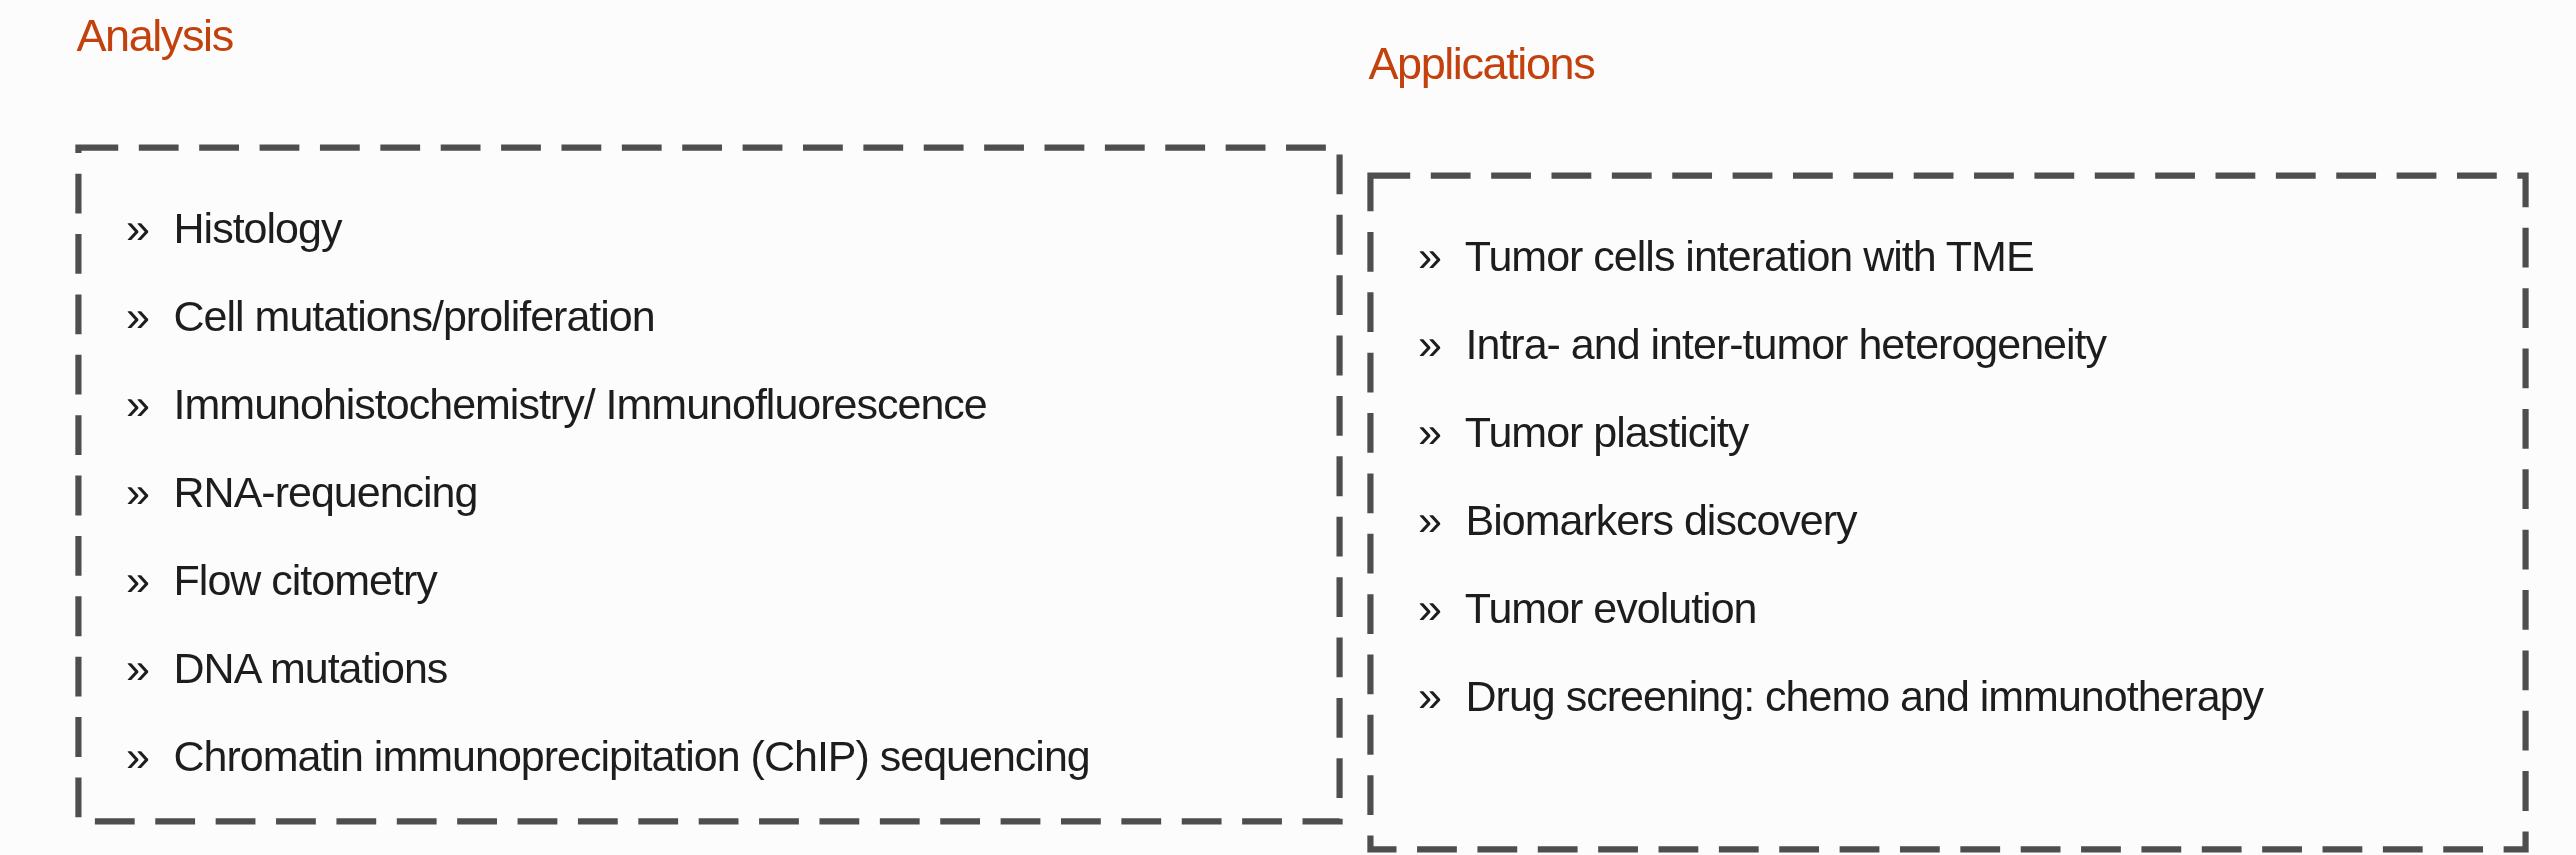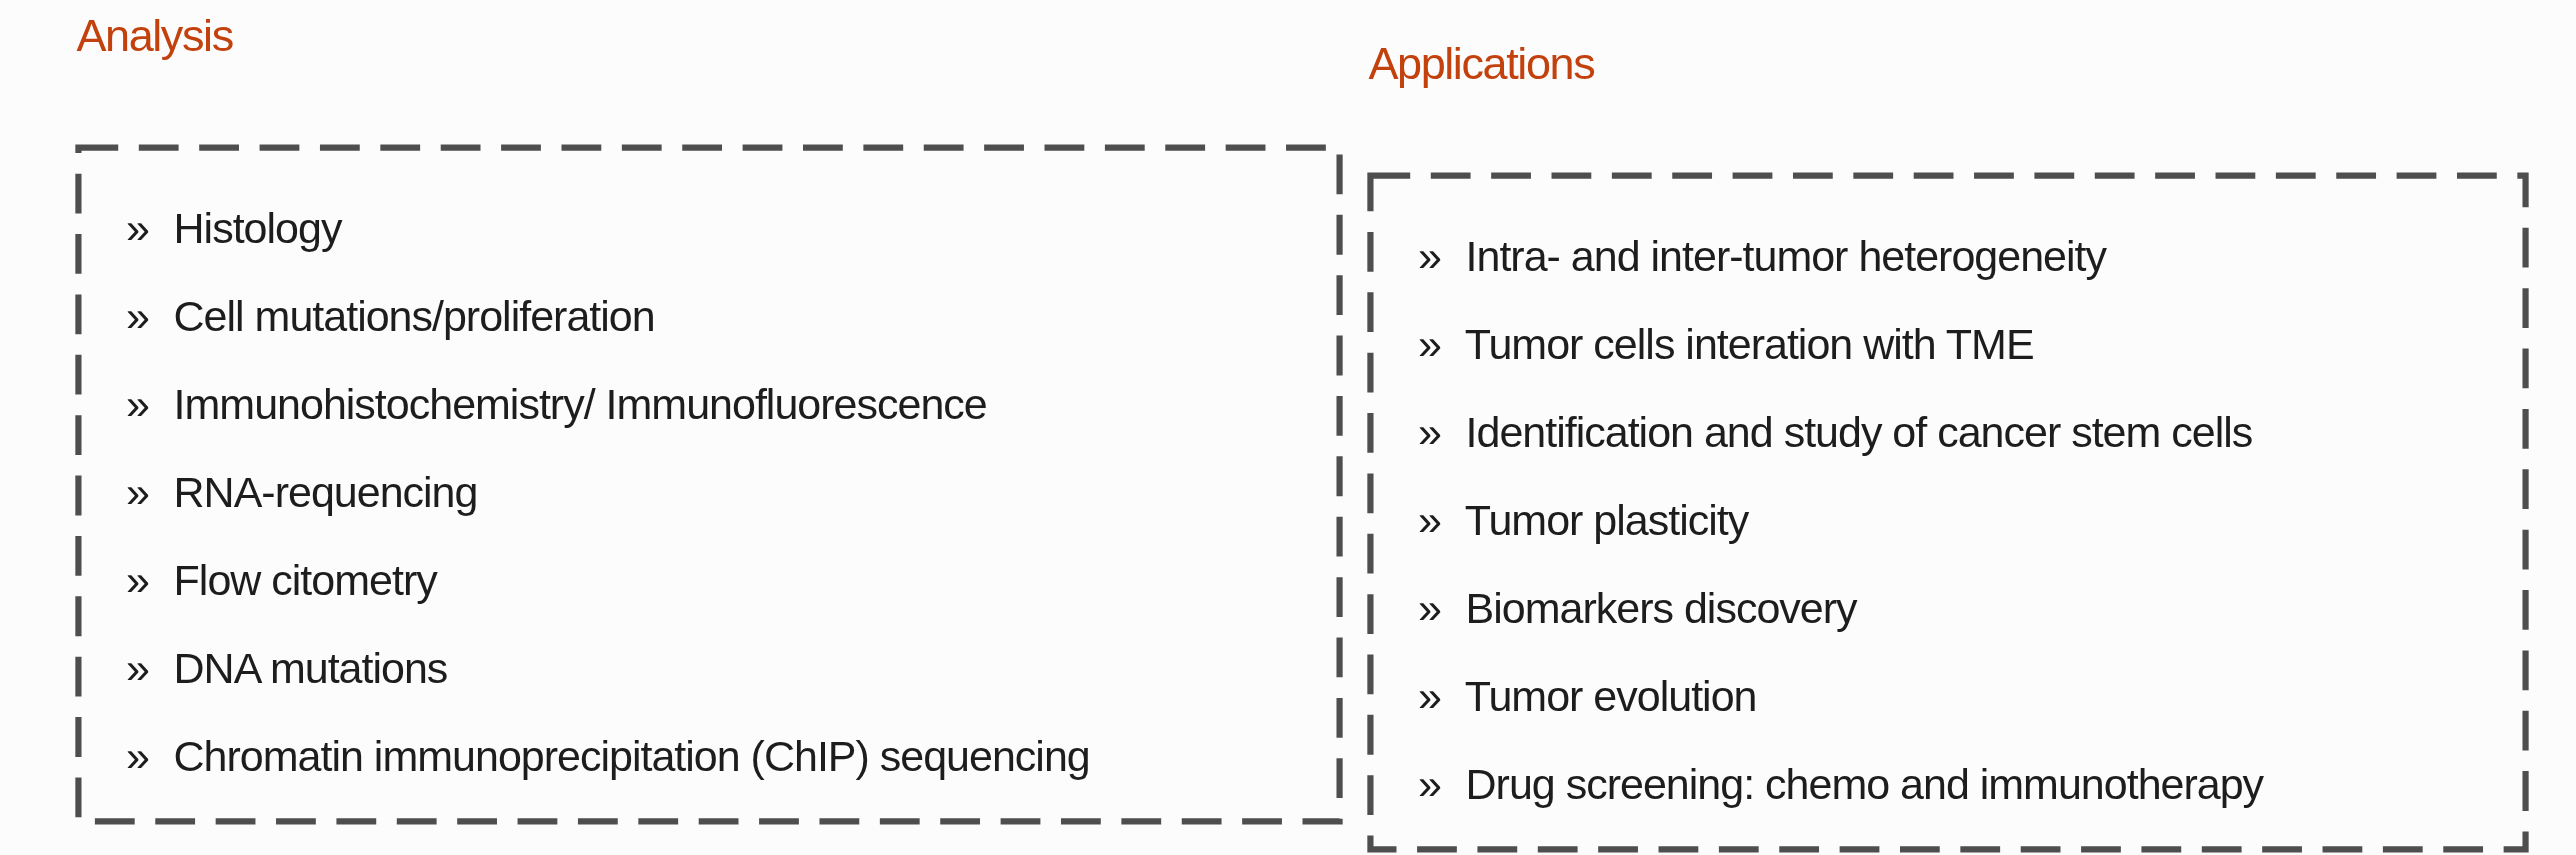--- a/index.html
+++ b/index.html
@@ -121,29 +121,25 @@
 
   <div class="panel panel-applications">
     <h1 class="panel-title">Applications</h1>
     <div class="panel-box">
       <svg class="dash-border" width="1162" height="681" aria-hidden="true" viewBox="0 0 1694 992">
         <rect x="5" y="5" width="1684" height="982" fill="none" stroke="#4e4e4e" stroke-width="9" stroke-dasharray="58 30"></rect>
       </svg>
       <ul class="item-list">
         <li class="item">
           <span class="marker">»</span>
-          <span class="item-text">Intra- and inter-tumor heterogeneity</span>
-        </li>
-        <li class="item">
-          <span class="marker">»</span>
           <span class="item-text">Tumor cells interation with TME</span>
         </li>
         <li class="item">
           <span class="marker">»</span>
-          <span class="item-text">Identification and study of cancer stem cells</span>
+          <span class="item-text">Intra- and inter-tumor heterogeneity</span>
         </li>
         <li class="item">
           <span class="marker">»</span>
           <span class="item-text">Tumor plasticity</span>
         </li>
         <li class="item">
           <span class="marker">»</span>
           <span class="item-text">Biomarkers discovery</span>
         </li>
         <li class="item">

